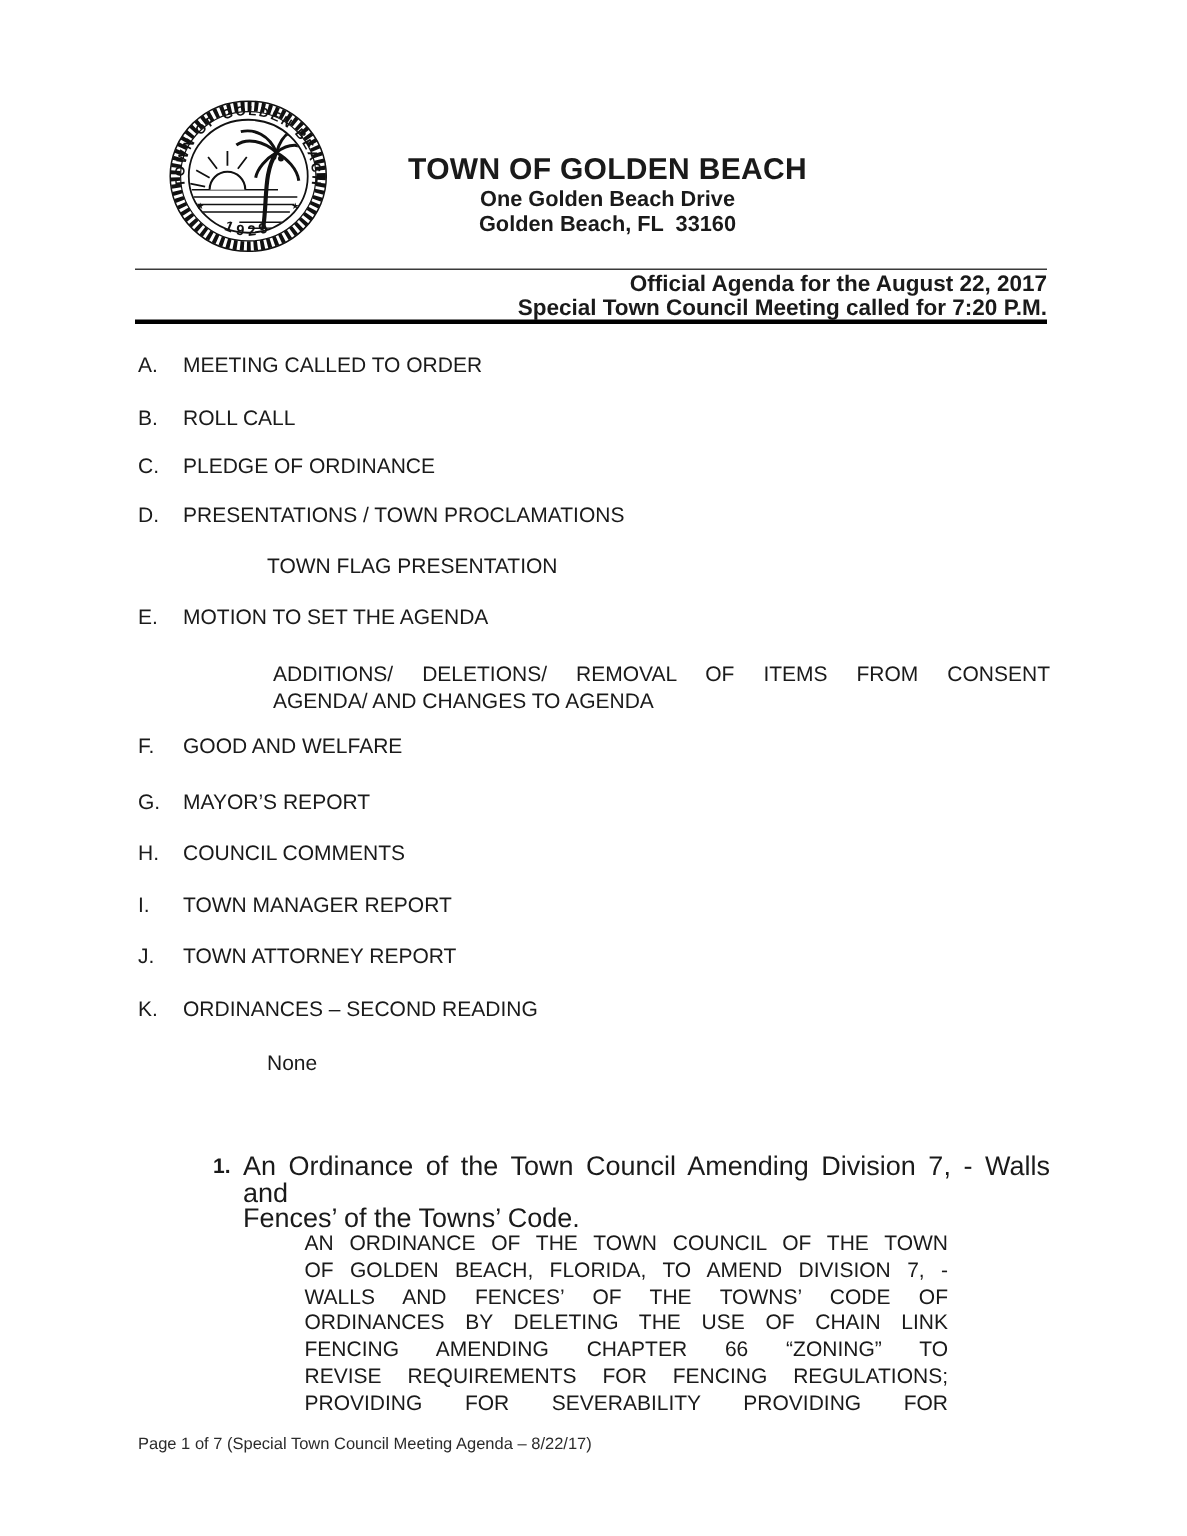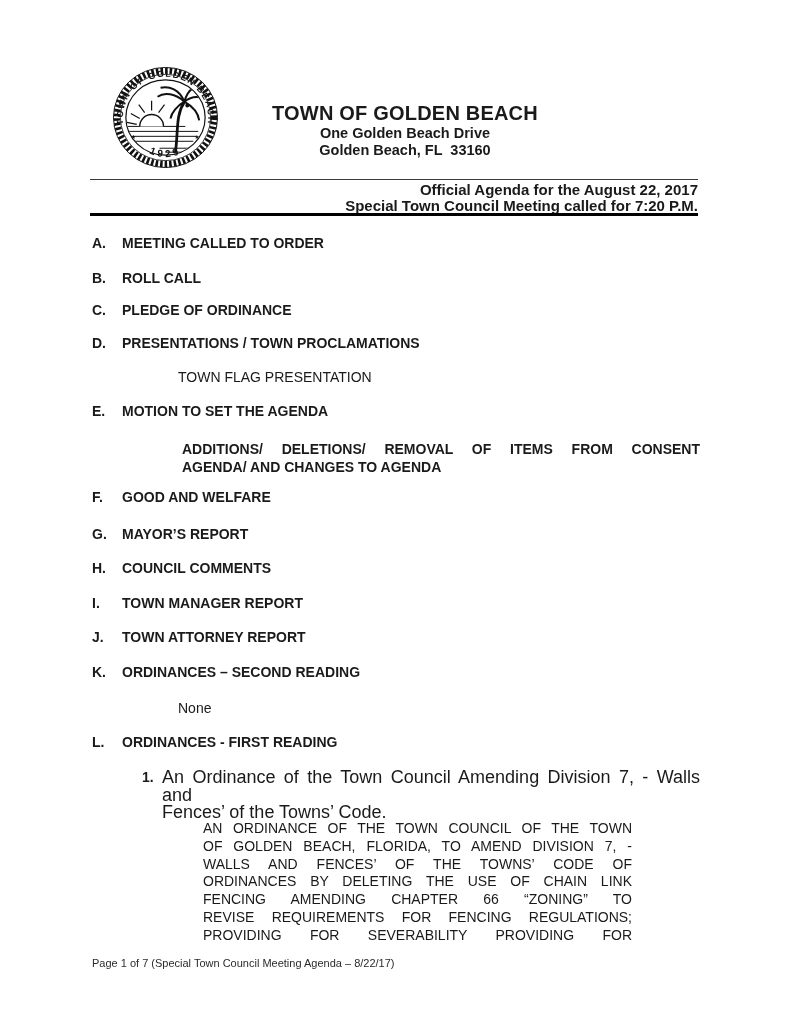--- a/index.html
+++ b/index.html
@@ -15,24 +15,24 @@
   .sealYear{font-size:10px;font-weight:bold;letter-spacing:3px;}
   .star{font-size:6px;}
   .letterhead{position:absolute;left:70px;width:670px;top:102px;text-align:center;}
   .lh-title{font-size:20px;font-weight:bold;line-height:23px;letter-spacing:.2px;}
   .lh-addr{font-size:14.5px;font-weight:bold;line-height:16.5px;white-space:pre-wrap;}
   .rule-thin{position:absolute;left:90px;width:608px;top:179px;height:1px;background:#3a3a3a;}
   .agenda-title{position:absolute;left:90px;width:608px;top:182px;text-align:right;
     font-size:15px;font-weight:bold;line-height:15.5px;}
   .rule-thick{position:absolute;left:90px;width:608px;top:213px;height:3px;background:#000;}
   
-  .row{position:absolute;left:92px;font-size:14px;font-weight:bold;line-height:16px;white-space:nowrap;}
+  .row{position:absolute;left:92px;font-size:14px;font-weight:normal;line-height:16px;white-space:nowrap;}
   .ltr{display:inline-block;width:30px;}
   .subline{position:absolute;left:178px;font-size:14px;line-height:16px;white-space:nowrap;}
-  .subpar{position:absolute;left:182px;width:518px;font-size:14px;line-height:18px;font-weight:bold;}
+  .subpar{position:absolute;left:182px;width:518px;font-size:14px;line-height:18px;}
   .jline{text-align:justify;text-align-last:justify;}
   .numitem{position:absolute;left:0;top:0;width:791px;}
   .num{position:absolute;left:142px;font-size:14px;font-weight:bold;line-height:17.5px;}
   .numtext{position:absolute;left:162px;width:538px;font-size:18px;line-height:17.5px;}
   .block{position:absolute;left:183px;width:429px;font-size:14px;line-height:17.8px;margin-left:20px;}
   .footer{position:absolute;left:92px;top:957px;font-size:11px;color:#2b2b2b;}
 </style>
 </head>
 <body>
 
@@ -98,21 +98,20 @@
     <div>AGENDA/ AND CHANGES TO AGENDA</div>
   </div>
 
   <div class="row" style="top:489px"><span class="ltr">F.</span><span>GOOD AND WELFARE</span></div>
   <div class="row" style="top:526px"><span class="ltr">G.</span><span>MAYOR’S REPORT</span></div>
   <div class="row" style="top:560px"><span class="ltr">H.</span><span>COUNCIL COMMENTS</span></div>
   <div class="row" style="top:595px"><span class="ltr">I.</span><span>TOWN MANAGER REPORT</span></div>
   <div class="row" style="top:629px"><span class="ltr">J.</span><span>TOWN ATTORNEY REPORT</span></div>
   <div class="row" style="top:664px"><span class="ltr">K.</span><span>ORDINANCES – SECOND READING</span></div>
   <div class="subline" style="top:700px">None</div>
-  <div class="row" style="top:734px"><span class="ltr">L.</span><span>ORDINANCES - FIRST READING</span></div>
 
   <div class="numitem">
     <span class="num" style="top:769px">1.</span>
     <div class="numtext" style="top:769px">
       <div class="jline">An Ordinance of the Town Council Amending Division 7, - Walls and</div>
       <div>Fences’ of the Towns’ Code.</div>
     </div>
   </div>
 
   <div class="block" style="top:820px">

